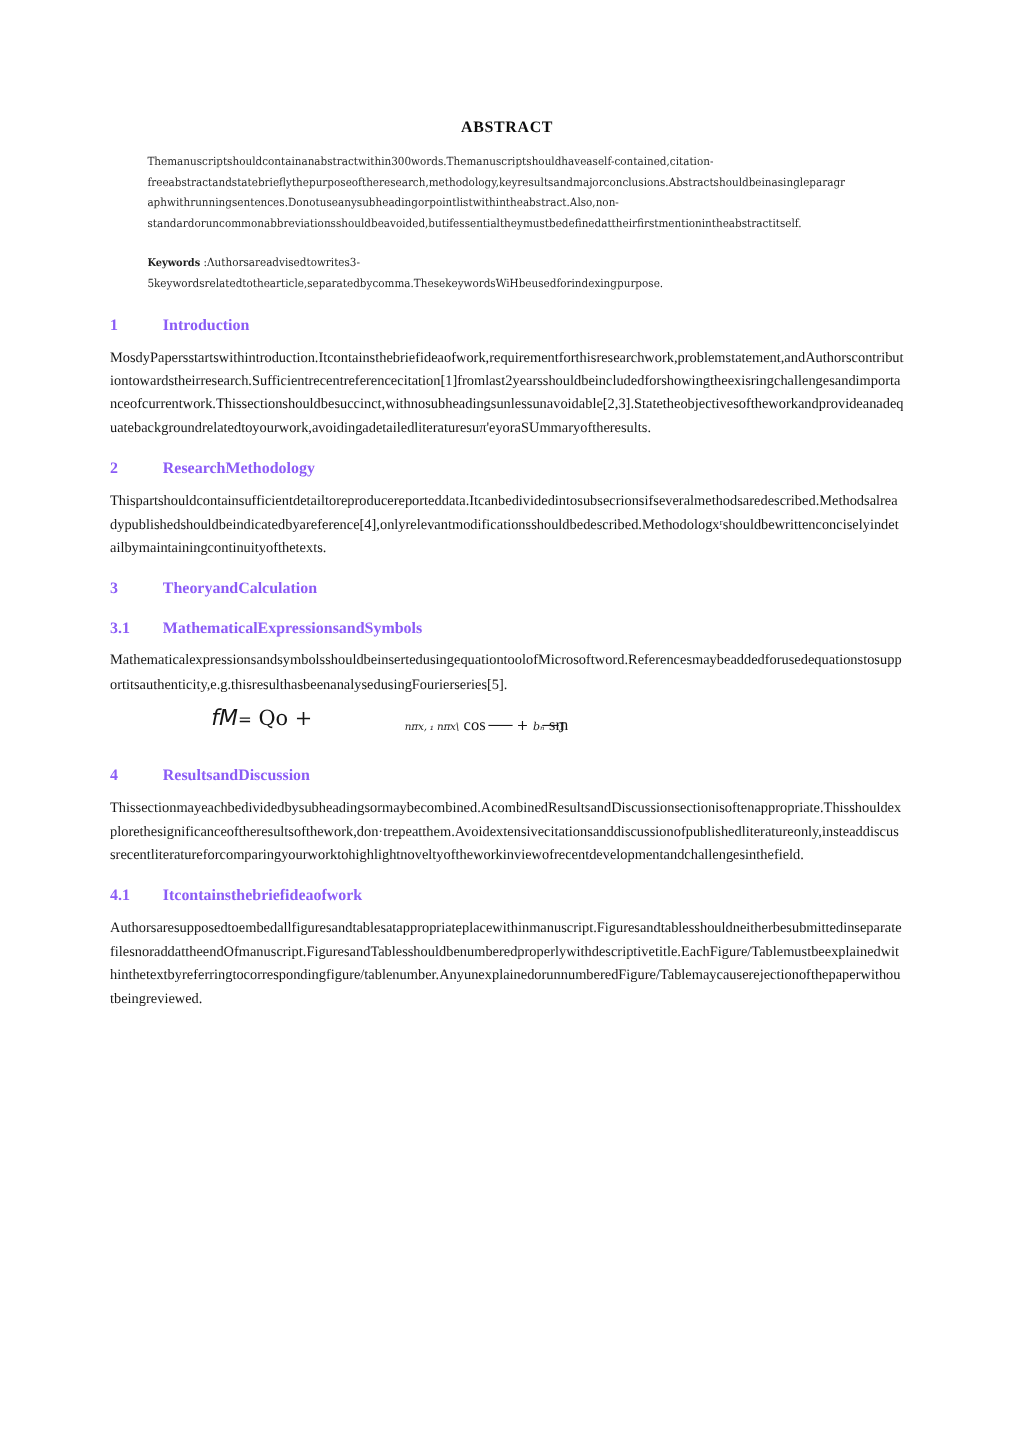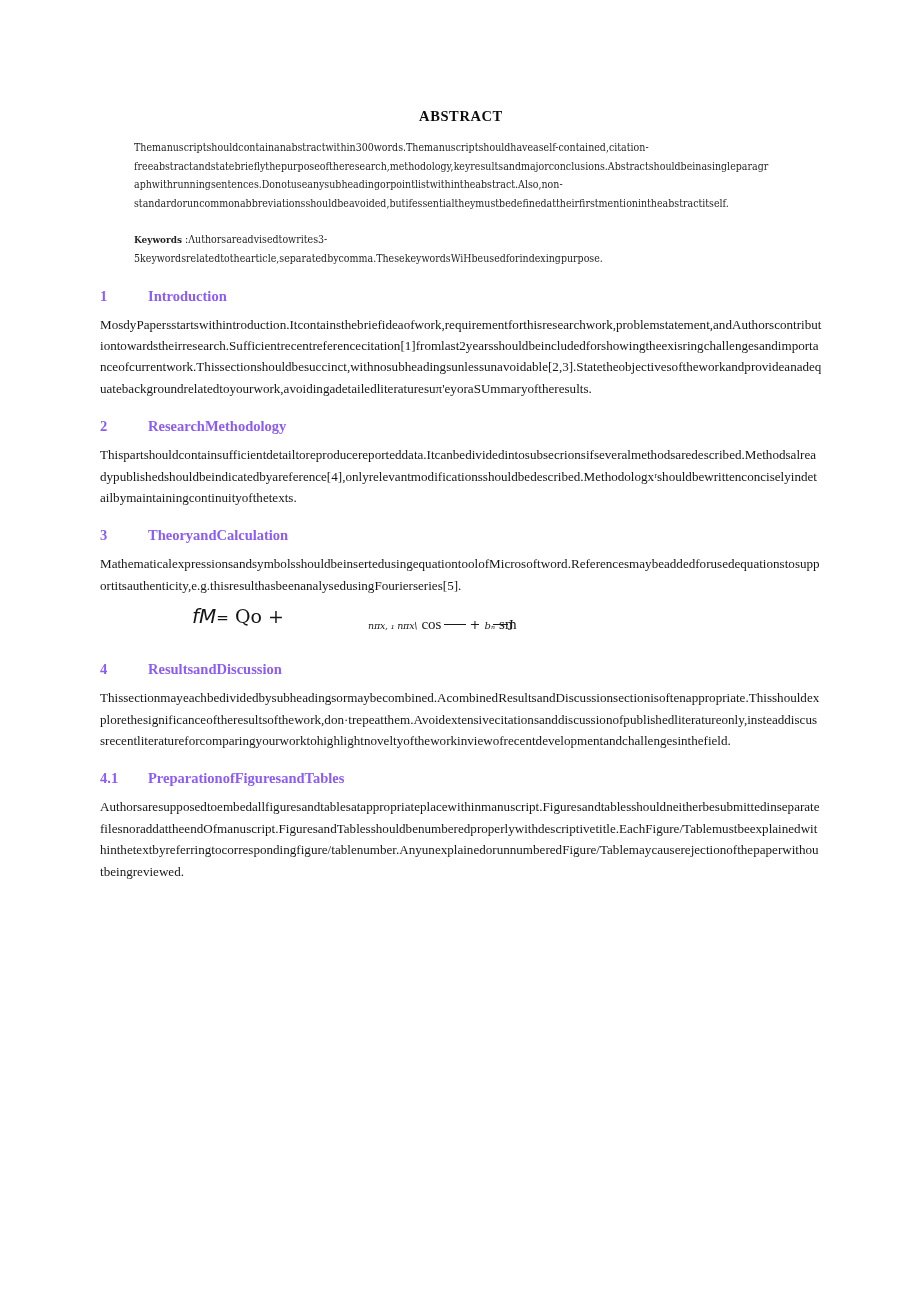--- a/index.html
+++ b/index.html
@@ -181,30 +181,31 @@
     <p class="keywords"><b>Keywords</b><span> :Λuthorsareadvisedtowrites3-5keywordsrelatedtothearticle,separatedbycomma.ThesekeywordsWiHbeusedforindexingpurpose.</span></p>
 
     <div class="heading"><span class="num">1</span><span>Introduction</span></div>
     <p class="para">MosdyPapersstartswithintroduction.Itcontainsthebriefideaofwork,requirementforthisresearchwork,problemstatement,andAuthorscontributiontowardstheirresearch.Sufficientrecentreferencecitation[1]fromlast2yearsshouldbeincludedforshowingtheexisringchallengesandimportanceofcurrentwork.Thissectionshouldbesuccinct,withnosubheadingsunlessunavoidable[2,3].Statetheobjectivesoftheworkandprovideanadequatebackgroundrelatedtoyourwork,avoidingadetailedliteraturesuπ'eyoraSUmmaryoftheresults.</p>
 
     <div class="heading"><span class="num">2</span><span>ResearchMethodology</span></div>
     <p class="para">Thispartshouldcontainsufficientdetailtoreproducereporteddata.Itcanbedividedintosubsecrionsifseveralmethodsaredescribed.Methodsalreadypublishedshouldbeindicatedbyareference[4],onlyrelevantmodificationsshouldbedescribed.Methodologxʳshouldbewrittenconciselyindetailbymaintainingcontinuityofthetexts.</p>
 
     <div class="heading"><span class="num">3</span><span>TheoryandCalculation</span></div>
 
+    <div class="heading sub"><span class="num">3.1</span><span>MathematicalExpressionsandSymbols</span></div>
     <p class="para">MathematicalexpressionsandsymbolsshouldbeinsertedusingequationtoolofMicrosoftword.Referencesmaybeaddedforusedequationstosupportitsauthenticity,e.g.thisresulthasbeenanalysedusingFourierseries[5].</p>
 
     <div class="equation">
       <span class="eq-left"><span class="fm">fM</span><span class="eqsym">=</span> <span>Qo +</span></span>
 
       <span class="eq-right"><span class="small">nπx, ₁ nπx\</span> <span class="cos">cos</span><span class="bar"></span><span>+</span> <span class="bn">bₙ</span> <span class="sm">sm</span></span>
 
       <span class="eq-denom"><span class="bar2"></span><span>J</span></span>
     </div>
 
     <div class="heading"><span class="num">4</span><span>ResultsandDiscussion</span></div>
     <p class="para">Thissectionmayeachbedividedbysubheadingsormaybecombined.AcombinedResultsandDiscussionsectionisoftenappropriate.Thisshouldexplorethesignificanceoftheresultsofthework,don·trepeatthem.Avoidextensivecitationsanddiscussionofpublishedliteratureonly,insteaddiscussrecentliteratureforcomparingyourworktohighlightnoveltyoftheworkinviewofrecentdevelopmentandchallengesinthefield.</p>
 
-    <div class="heading sub"><span class="num">4.1</span><span>PreparationofFiguresandTables</span></div>
+    <div class="heading sub"><span class="num">4.1</span><span>Itcontainsthebriefideaofwork</span></div>
     <p class="para">Authorsaresupposedtoembedallfiguresandtablesatappropriateplacewithinmanuscript.FiguresandtablesshouldneitherbesubmittedinseparatefilesnoraddattheendOfmanuscript.FiguresandTablesshouldbenumberedproperlywithdescriptivetitle.EachFigure/Tablemustbeexplainedwithinthetextbyreferringtocorrespondingfigure/tablenumber.AnyunexplainedorunnumberedFigure/Tablemaycauserejectionofthepaperwithoutbeingreviewed.</p>
 
   </div>
 </div>
 
 </body></html>

